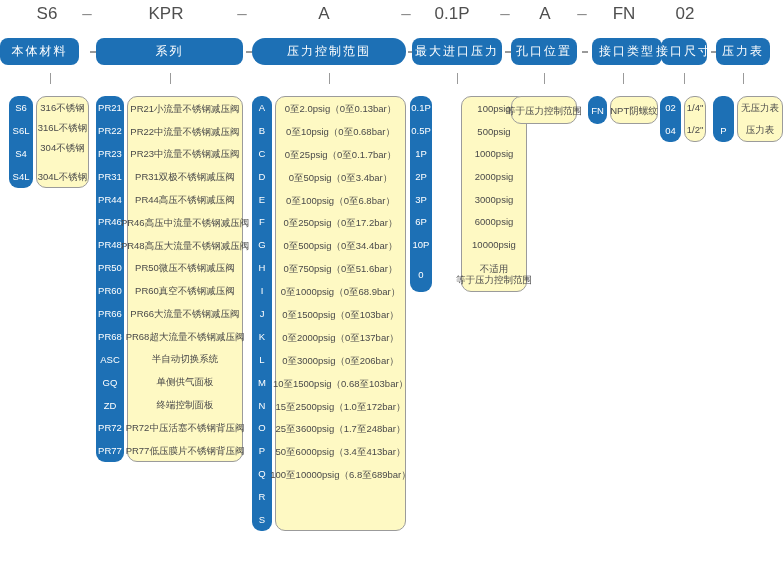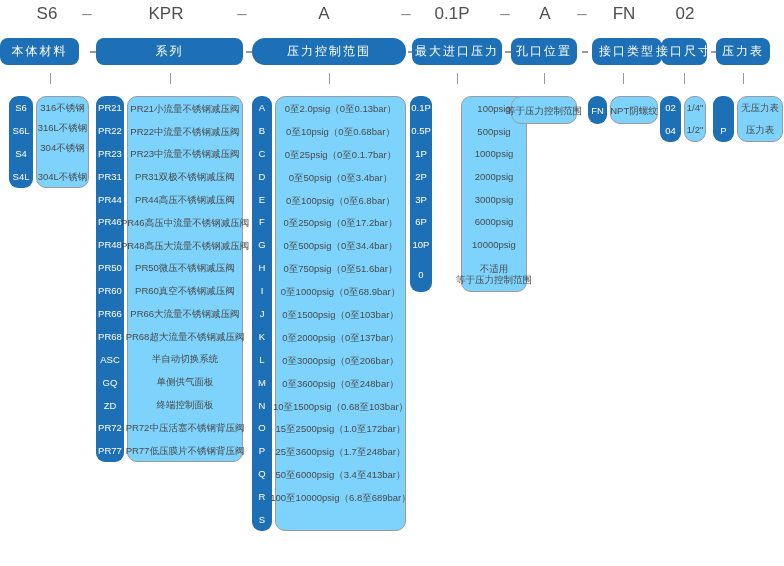--- a/index.html
+++ b/index.html
@@ -42,21 +42,21 @@
     border-radius:9px;
     display:flex;flex-direction:column;
   }
   .bar .cell{
     display:flex;align-items:center;justify-content:center;
     color:#fff;font-size:9.5px;white-space:nowrap;
   }
   
   .box{
     position:absolute;
-    background:#7dd3fc;
+    background:#fef9c3;
     border:1px solid #9b9b9b;
     border-radius:10px;
     display:flex;flex-direction:column;
     box-sizing:border-box;
   }
   .box .cell{
     display:flex;flex-direction:column;align-items:center;justify-content:center;
     color:#4a4a4a;font-size:9.5px;white-space:nowrap;
     line-height:11px;
   }
@@ -173,21 +173,20 @@
         <div class="cell" style="height: 22.9px;">0至25psig（0至0.1.7bar）</div>
         <div class="cell" style="height: 22.9px;">0至50psig（0至3.4bar）</div>
         <div class="cell" style="height: 22.9px;">0至100psig（0至6.8bar）</div>
         <div class="cell" style="height: 22.9px;">0至250psig（0至17.2bar）</div>
         <div class="cell" style="height: 22.9px;">0至500psig（0至34.4bar）</div>
         <div class="cell" style="height: 22.9px;">0至750psig（0至51.6bar）</div>
         <div class="cell" style="height: 22.9px;">0至1000psig（0至68.9bar）</div>
         <div class="cell" style="height: 22.9px;">0至1500psig（0至103bar）</div>
         <div class="cell" style="height: 22.9px;">0至2000psig（0至137bar）</div>
         <div class="cell" style="height: 22.9px;">0至3000psig（0至206bar）</div>
-        <div class="cell" style="height: 22.9px;">0至3600psig（0至248bar）</div>
         <div class="cell" style="height: 22.9px;">10至1500psig（0.68至103bar）</div>
         <div class="cell" style="height: 22.9px;">15至2500psig（1.0至172bar）</div>
         <div class="cell" style="height: 22.9px;">25至3600psig（1.7至248bar）</div>
         <div class="cell" style="height: 22.9px;">50至6000psig（3.4至413bar）</div>
         <div class="cell" style="height: 22.9px;">100至10000psig（6.8至689bar）</div>
       </div>
       <div class="hdr" style="left: 412px; width: 90px;">
         <span>最大进口压力</span>
       </div>
       <div class="tick" style="left: 457px;"></div>

